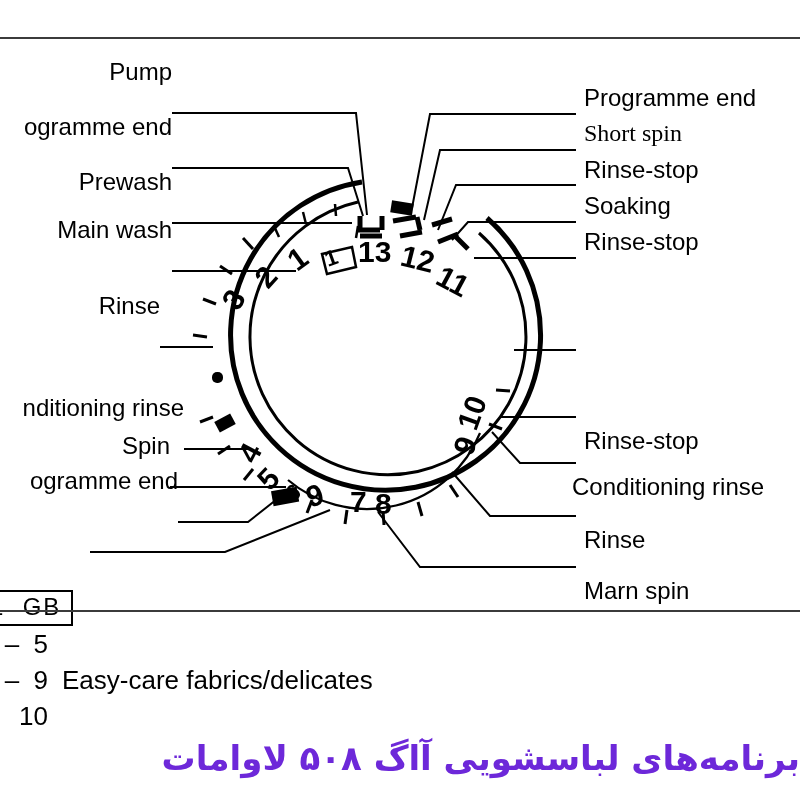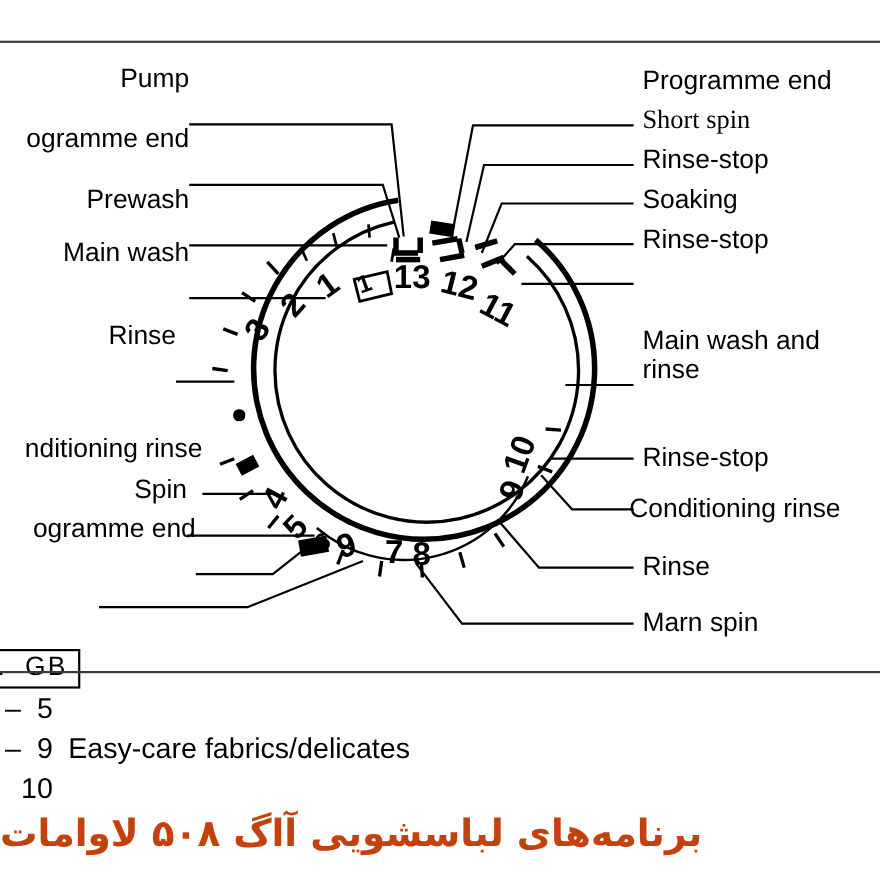--- a/index.html
+++ b/index.html
@@ -49,21 +49,21 @@
 
   
   .callout {
     position: absolute;
     font-family: "Liberation Sans", sans-serif;
     font-size: 24px;
     line-height: 27px;
     color: #000000;
     white-space: pre;
   }
-  .callout.right { text-align: left; }
+  .callout.right { text-align: left; margin-top: 24px; }
   .callout.left  { text-align: right; }
 
   
   #gb-box {
     position: absolute;
     left: -22px;
     top: 550px;
     border: 2px solid #000000;
     background: #ffffff;
     padding: 1px 10px 3px 10px;
@@ -97,23 +97,23 @@
     margin-left: -30px;
   }
   .legend-text { display: inline-block; }
 
   
   #caption {
     position: absolute;
     left: 0;
     top: 735px;
     width: 800px;
-    text-align: left;
+    text-align: right;
     direction: rtl;
-    color: #c2410c;
+    color: #6d28d9;
     font-family: "DejaVu Sans", sans-serif;
     font-weight: bold;
     font-size: 34px;
     line-height: 46px;
     white-space: nowrap;
   }
 </style>
 </head>
 <body>
 
@@ -279,22 +279,20 @@
     <div class="callout right" style="left:584px; top:20px;">Programme end</div>
 
     <div class="callout right" style="left:584px; top:56px;font-family:Liberation Serif, serif;">Short spin</div>
 
     <div class="callout right" style="left:584px; top:92px;">Rinse-stop</div>
 
     <div class="callout right" style="left:584px; top:128px;">Soaking</div>
 
     <div class="callout right" style="left:584px; top:164px;">Rinse-stop</div>
 
-    <div class="callout right" style="left:584px; top:256px;">Main wash and
-rinse</div>
 
     <div class="callout right" style="left:584px; top:363px;">Rinse-stop</div>
 
     <div class="callout right" style="left:572px; top:409px;">Conditioning rinse</div>
 
     <div class="callout right" style="left:584px; top:462px;">Rinse</div>
 
     <div class="callout right" style="left:584px; top:513px;">Marn spin</div>
 
   </div>

